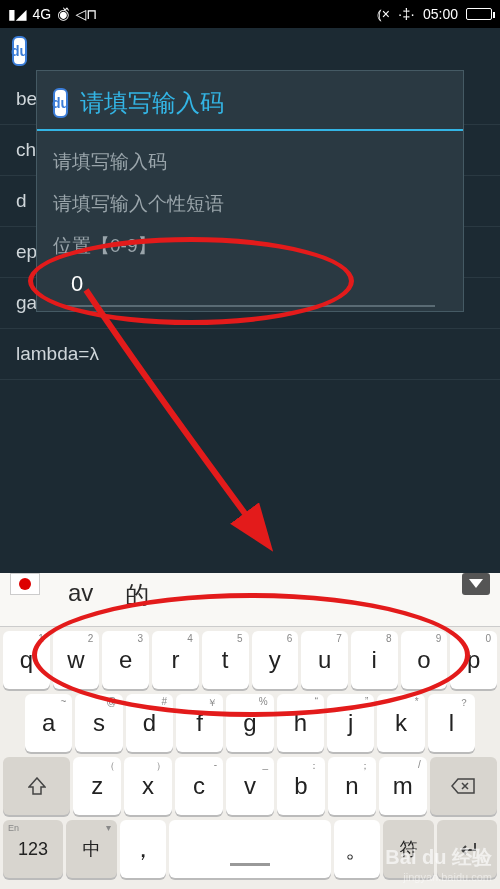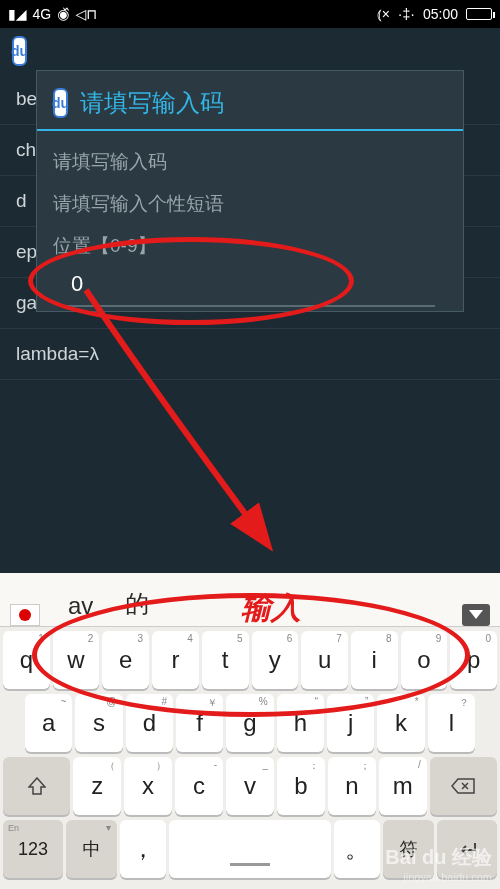--- a/index.html
+++ b/index.html
@@ -116,21 +116,21 @@
     .keyboard {
       position: absolute;
       bottom: 0; left: 0; right: 0;
       background: #f0eeea;
       z-index: 20;
     }
     .candidate-bar {
       height: 54px;
       background: #f9f8f5;
       display: flex;
-      align-items: flex-end;
+      align-items: flex-start;
       padding: 0 10px;
       gap: 24px;
       border-bottom: 1px solid #ccc;
     }
     .candidate {
       color: #2a2a2a;
       font-size: 24px;
       padding: 6px 4px;
     }
     .flag-jp {
@@ -415,19 +415,18 @@
 <svg class="annotation arrow-svg">
   <defs>
       <marker id="ah" markerWidth="8" markerHeight="8" refX="6" refY="3" orient="auto">
         <polygon points="0,0 8,3 0,6" fill="#e31b1b"></polygon>
       </marker>
     </defs>
   <path d="M 30 50 Q 90 140 210 302" stroke="#e31b1b" stroke-width="6" fill="none" marker-end="url(#ah)"></path>
 </svg>
 <div class="annotation ellipse ellipse-2"></div>
 <div class="annotation anno-text">
-  <div>输入</div>
 </div>
 
 <div class="watermark">
   <div class="wm-logo">Bai du 经验</div>
   <div>jingyan.baidu.com</div>
 </div>
 
 </body></html>

